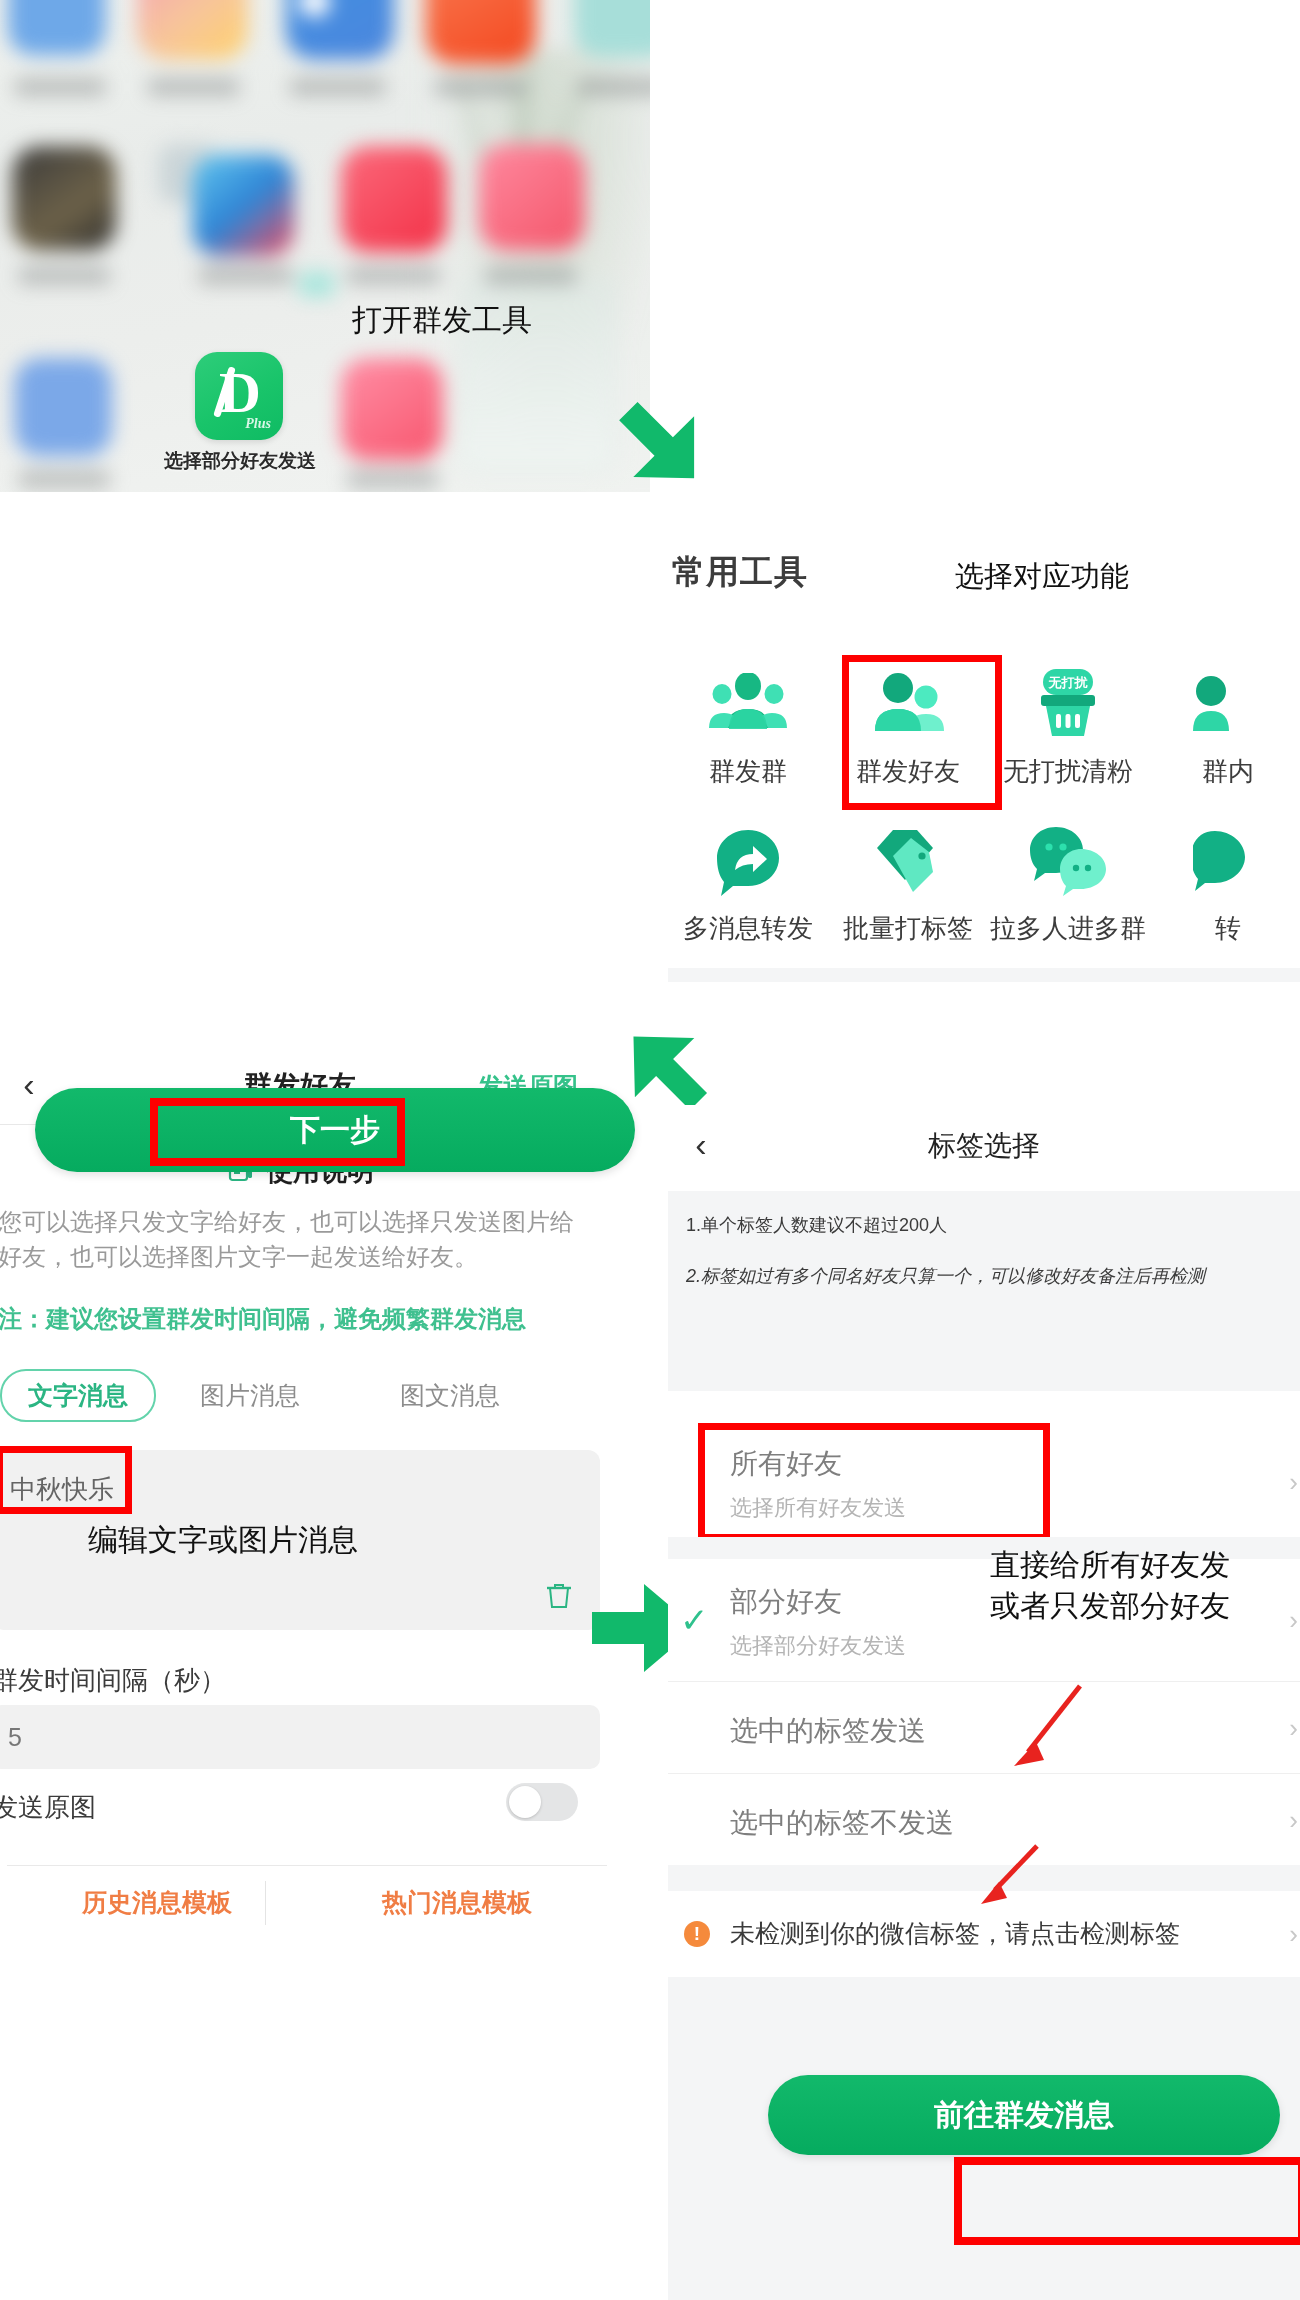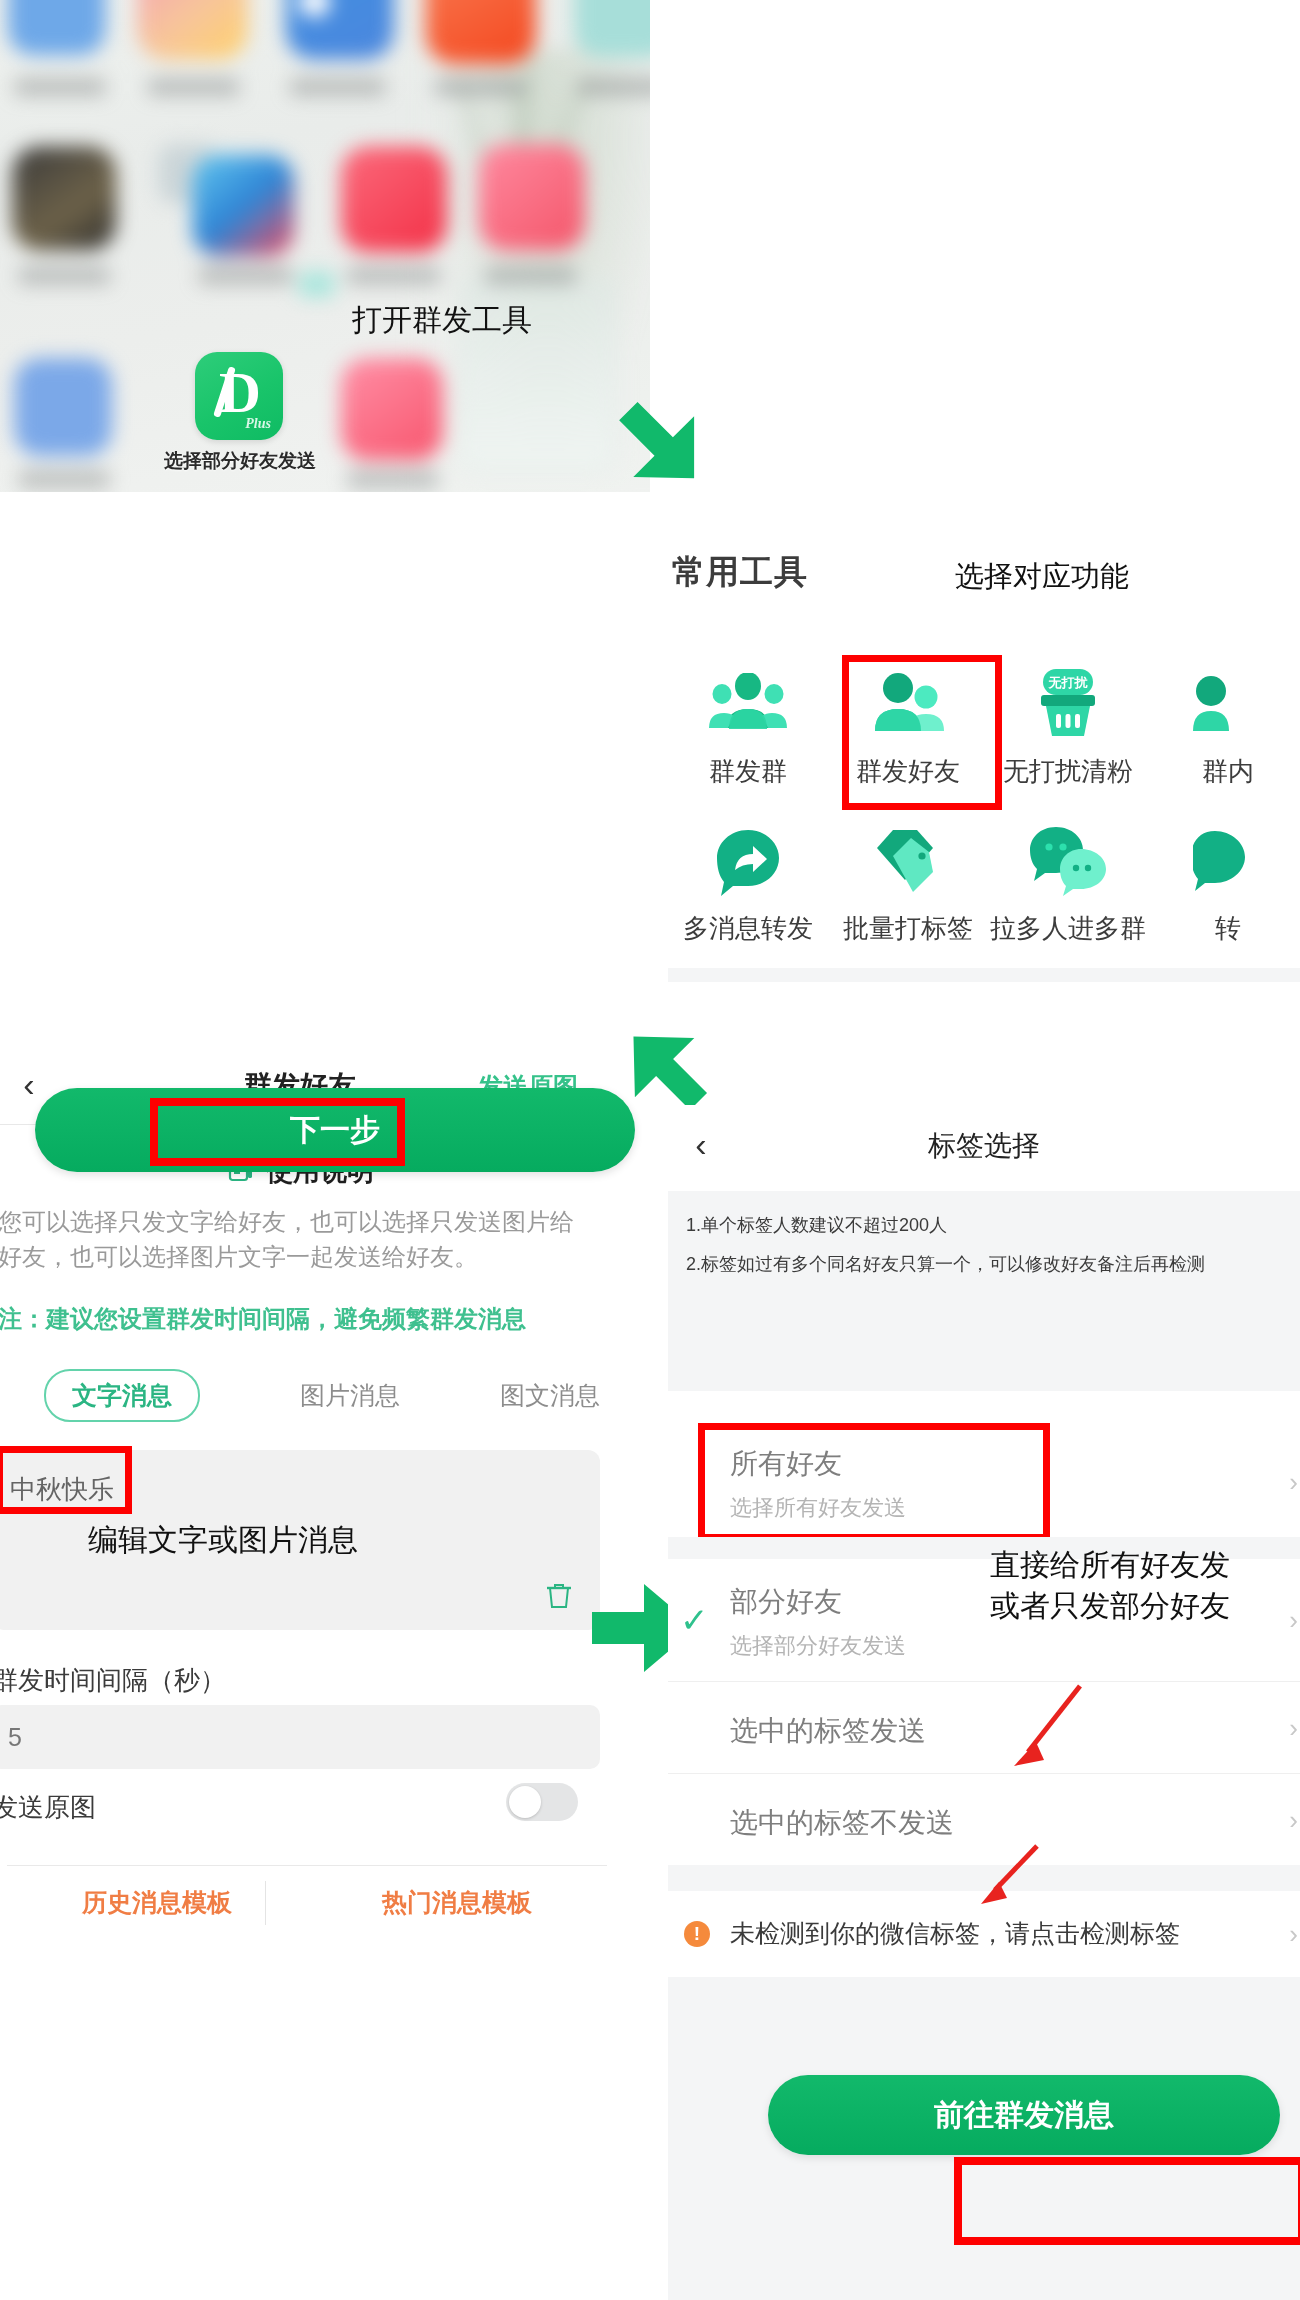--- a/index.html
+++ b/index.html
@@ -150,21 +150,21 @@
   }
   #bl-instr-note{
     position:absolute; left:-10px; top:258px; width:620px;
     font-size:24px; font-weight:700; color:#3fc08f; padding:0 8px;
   }
   .bl-tabs{
     position:absolute; left:0; top:320px; width:600px; height:60px;
     display:flex; align-items:center;
   }
   .bl-tab{
-    flex:1; text-align:right; font-size:25px; color:#8d8d8d;
+    flex:1; text-align:left; font-size:25px; color:#8d8d8d;
   }
   .bl-tab.active{
     color:#2bb583; font-weight:700;
   }
   .bl-tab.active span{
     border:2px solid #63d3ab; border-radius:26px;
     padding:8px 26px; display:inline-block;
   }
   #bl-textarea{
     position:absolute; left:-8px; top:405px; width:608px; height:180px;
@@ -248,21 +248,21 @@
     position:absolute; left:0; top:22px; width:632px; text-align:center;
     font-size:28px; font-weight:400; color:#222;
   }
   #tg-tips{
     position:absolute; left:0; top:86px; width:640px; min-height:200px;
     background:#f4f5f6; padding:22px 18px 24px 18px;
   }
   .tg-tip{
     font-size:18px; color:#3b3b3b; line-height:1.4;
   }
-  .tg-tip + .tg-tip{ margin-top:14px; }
+  .tg-tip + .tg-tip{ margin-top:26px;font-style:italic; }
 
   .tg-row{
     position:absolute; left:0; width:640px; background:#fff;
   }
   .tg-row .main{
     font-size:28px; color:#7e7e7e;
   }
   .tg-row .sub{
     font-size:22px; color:#b4b4b4; margin-top:10px;
   }

